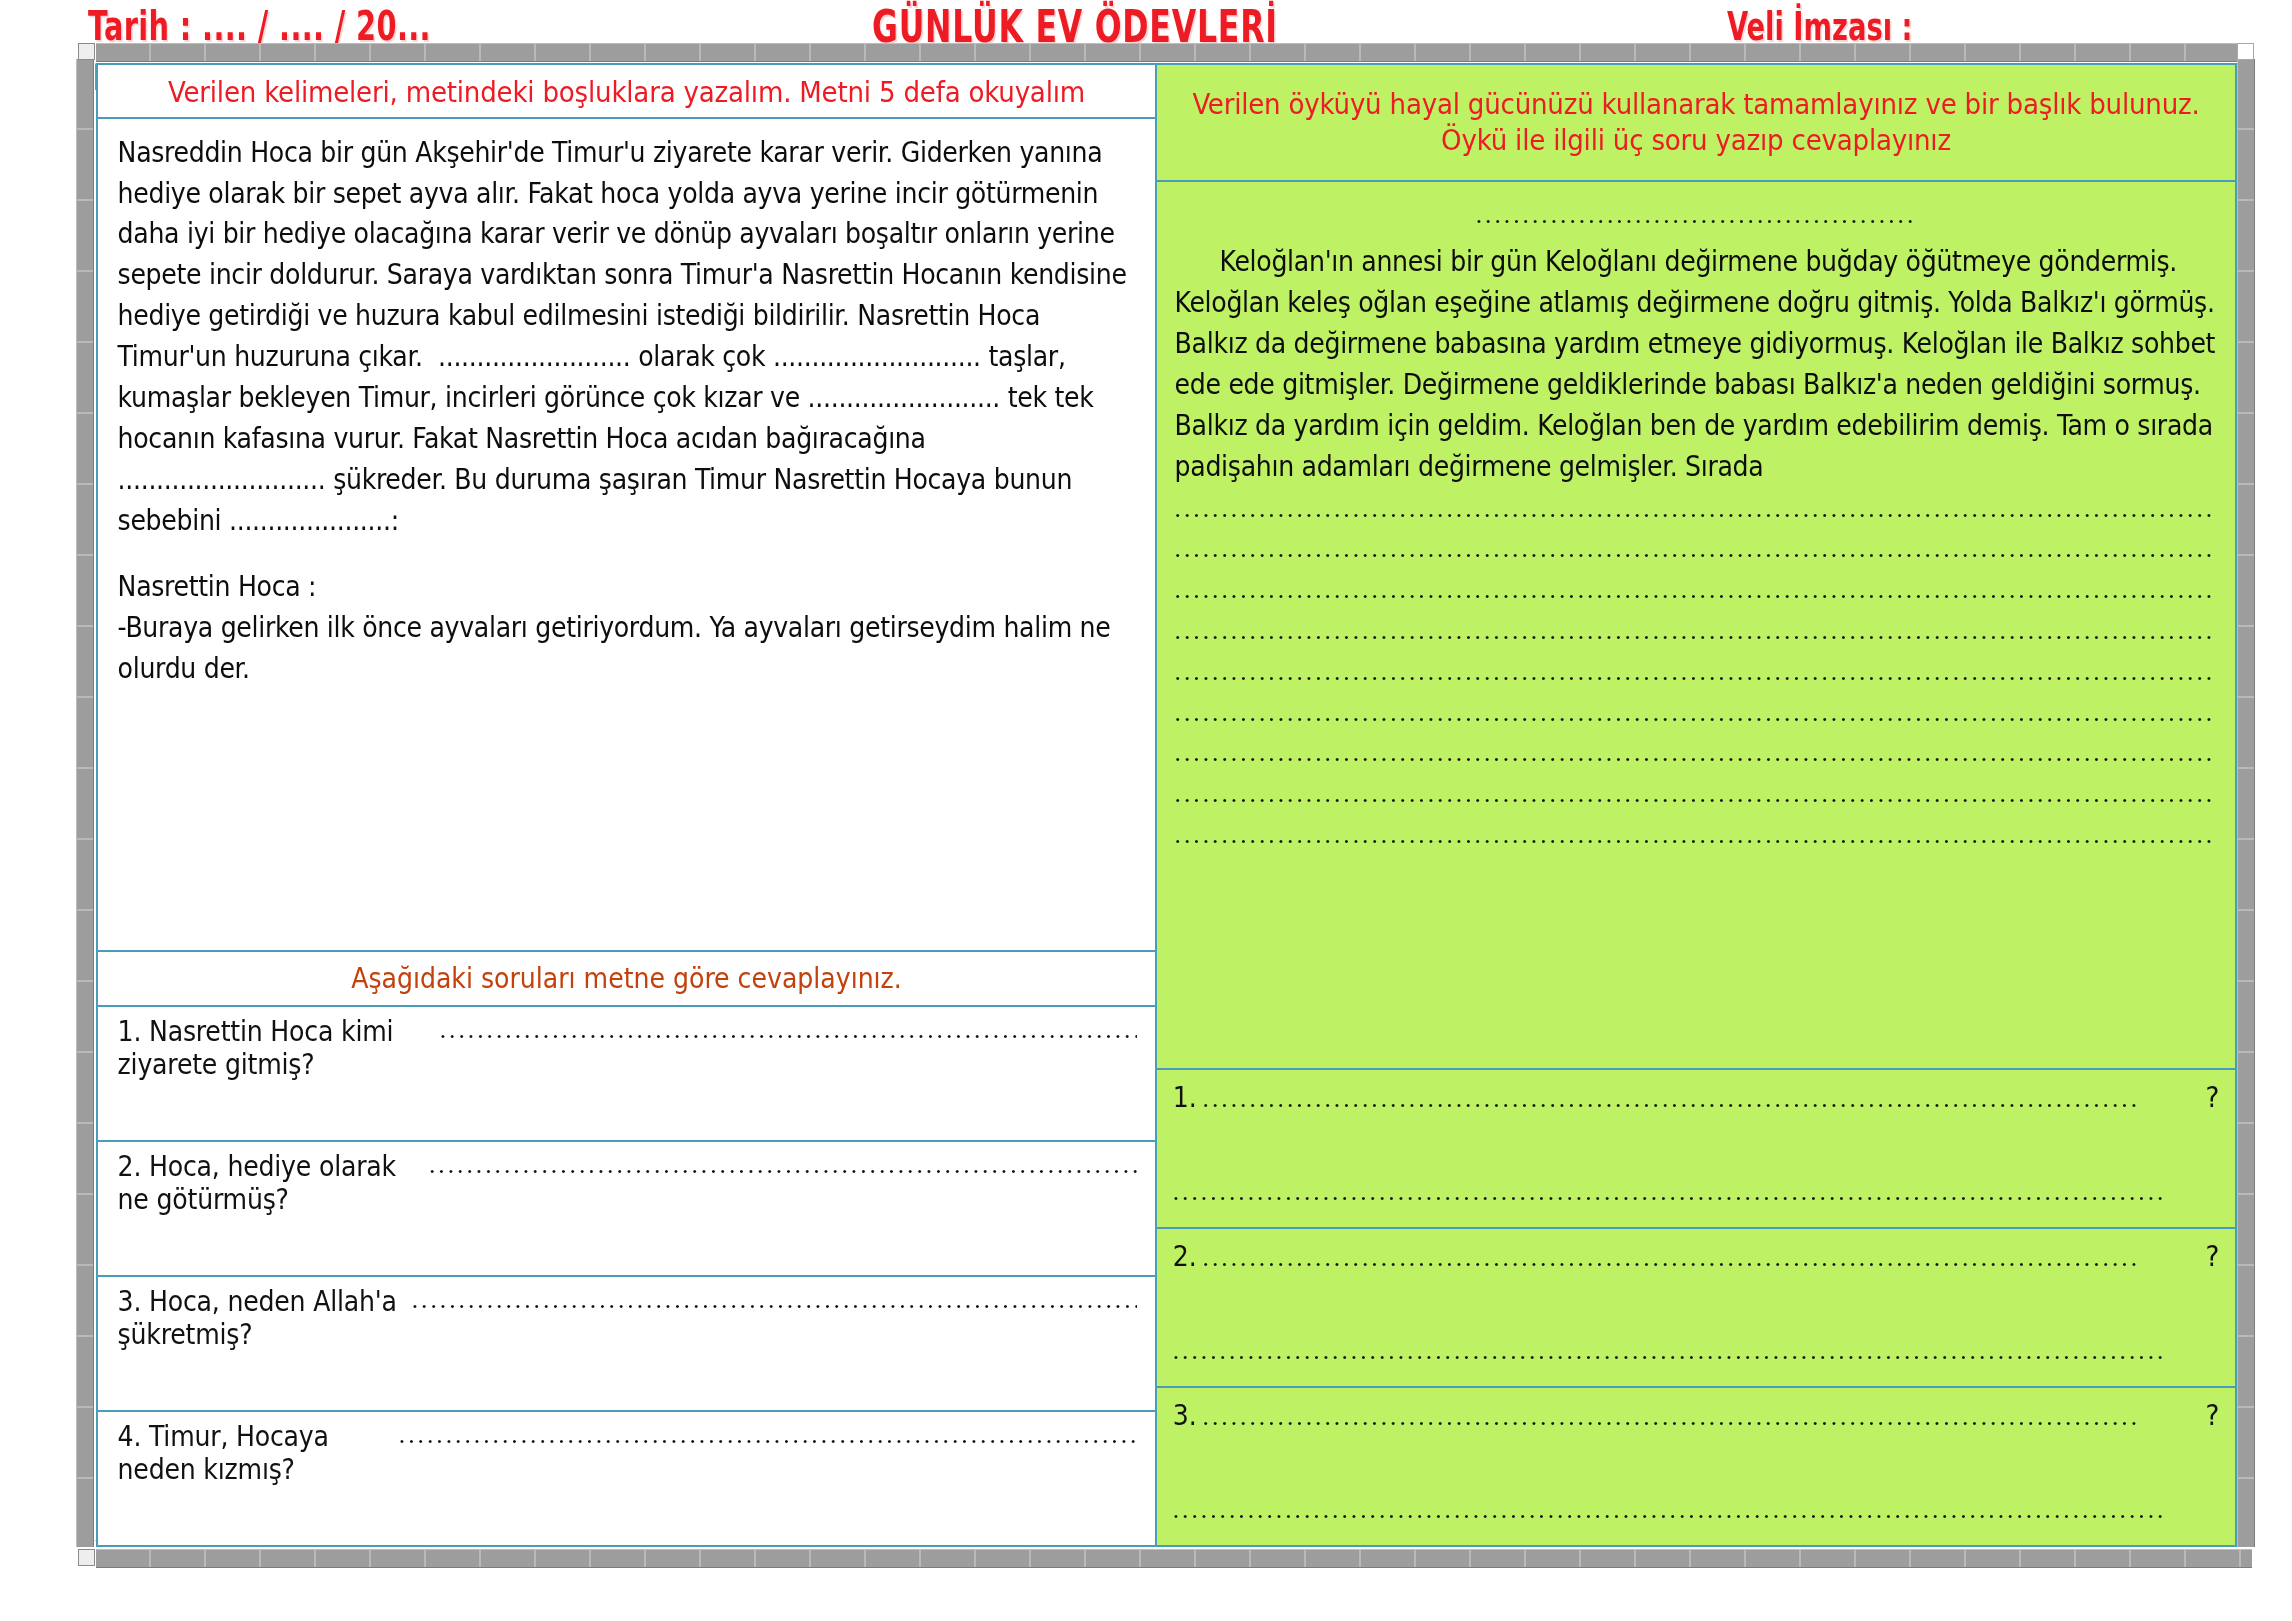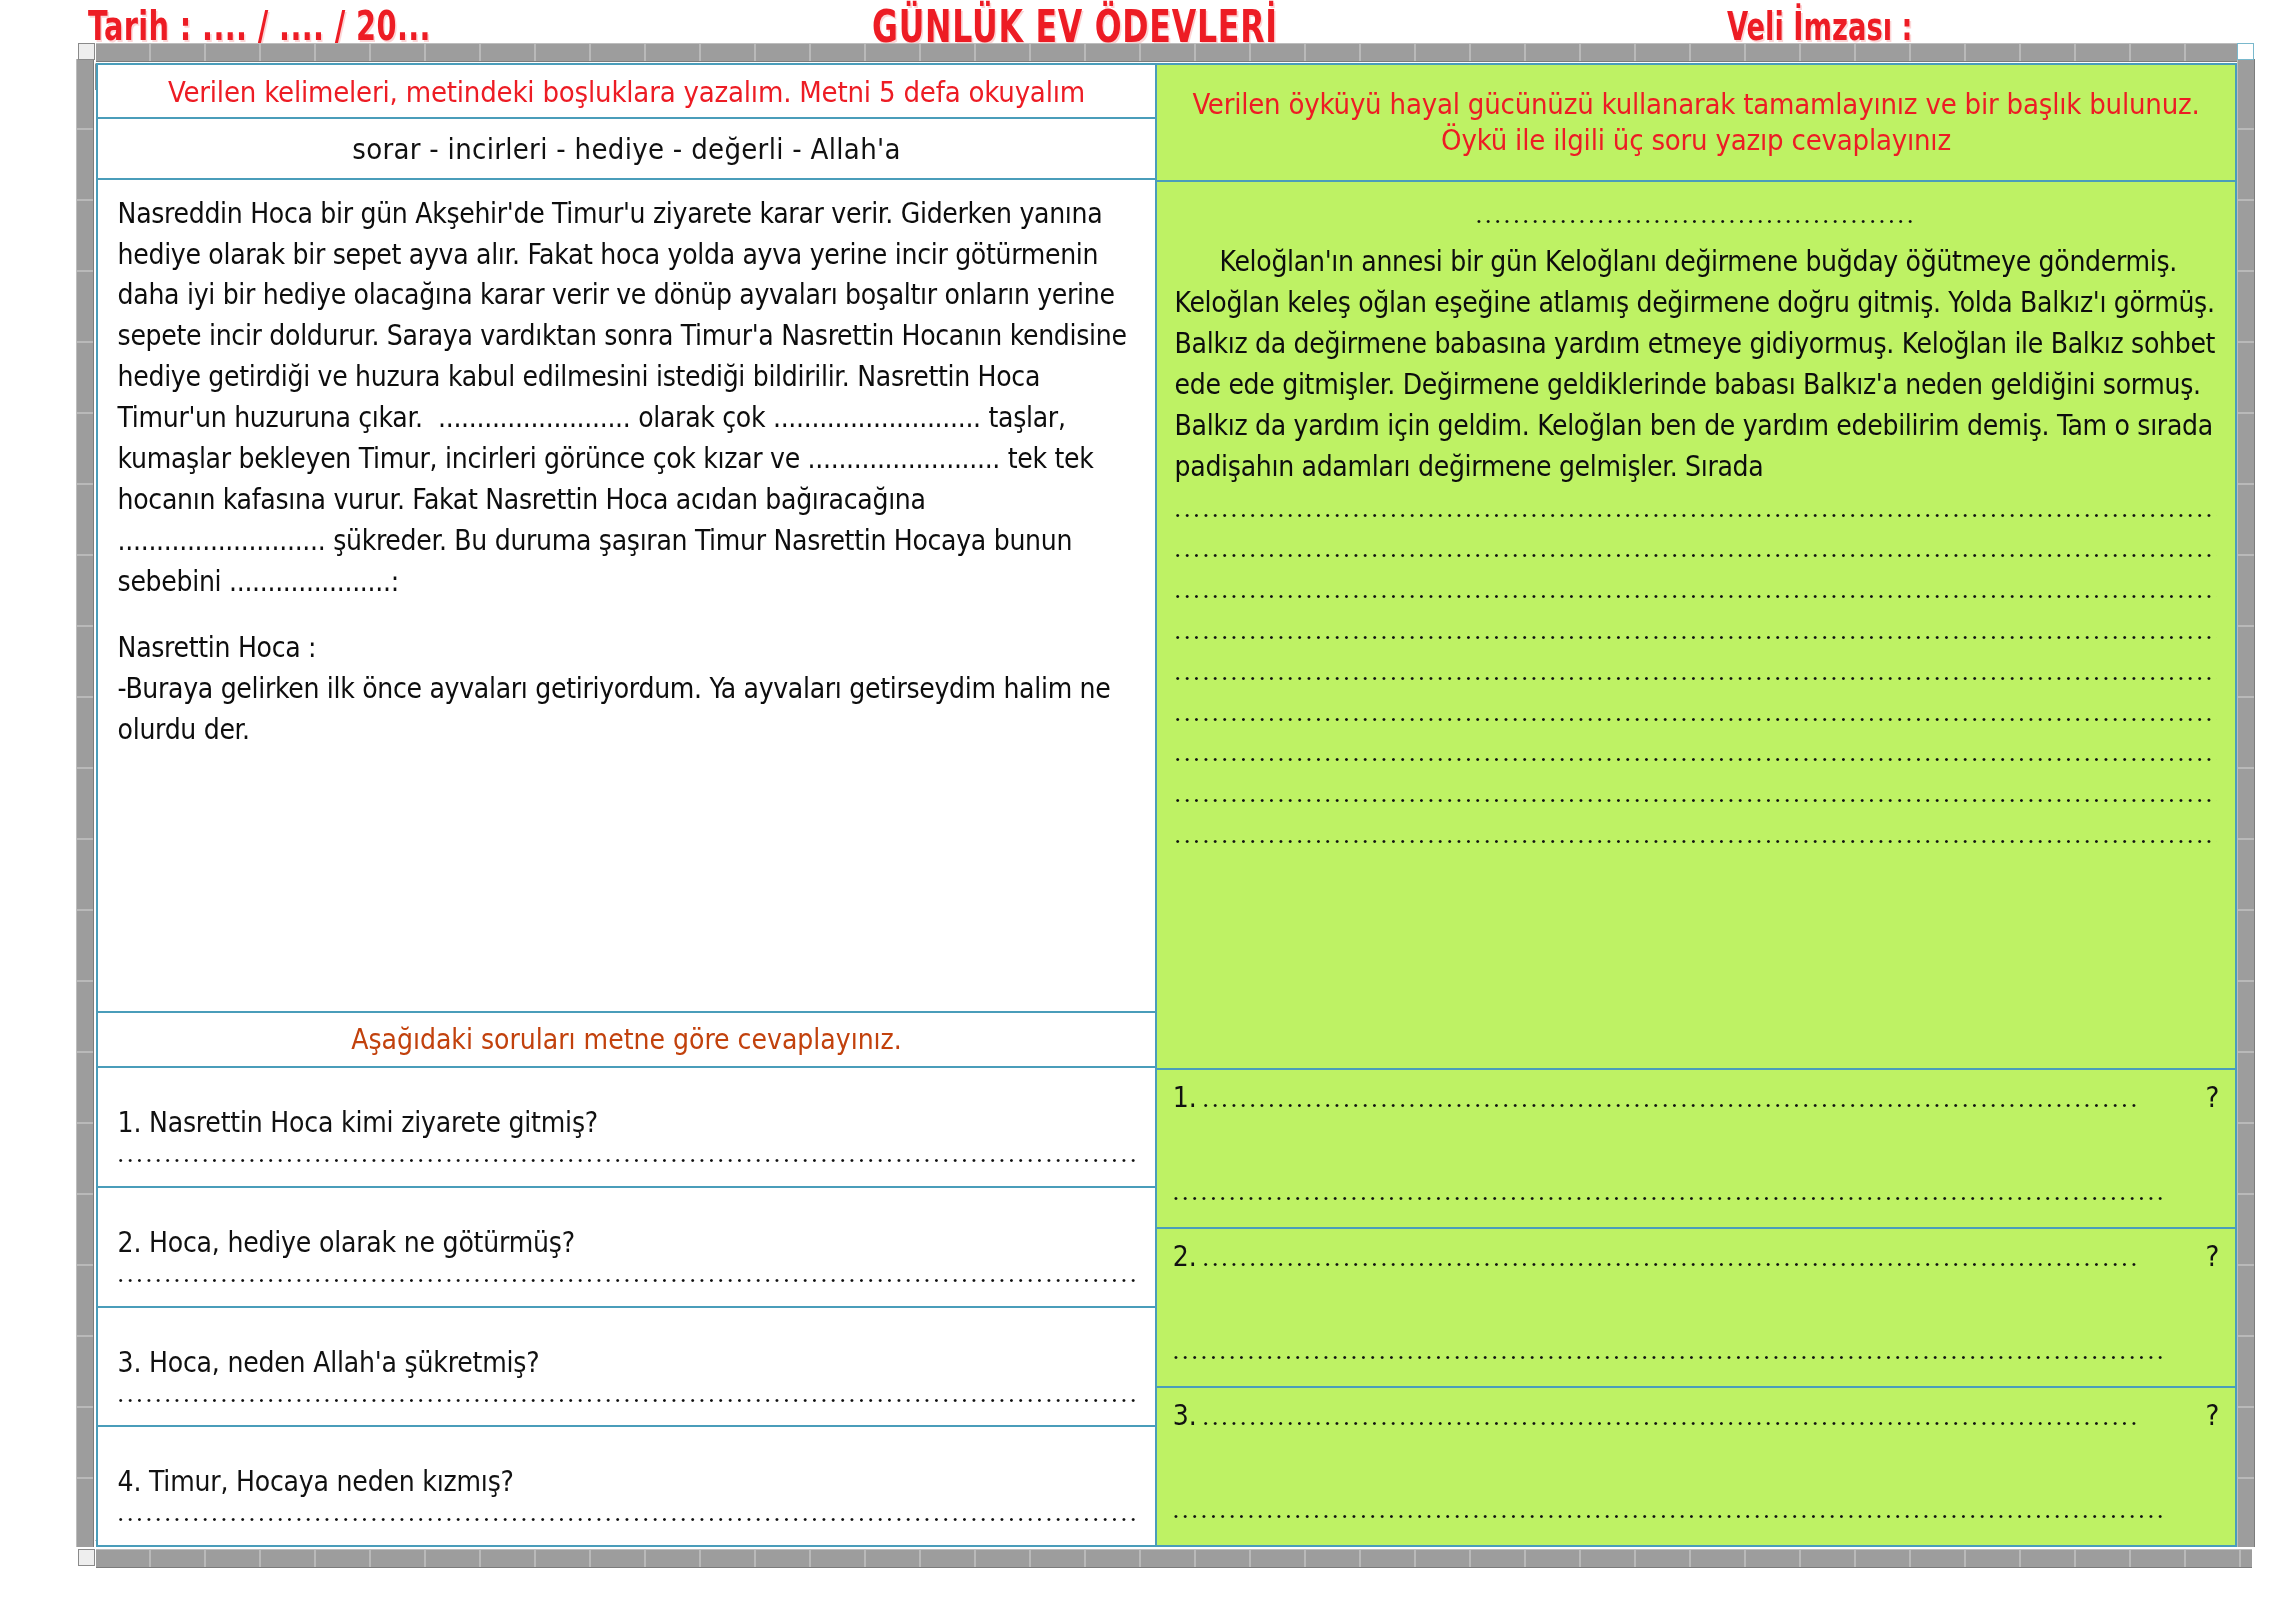--- a/index.html
+++ b/index.html
@@ -204,22 +204,22 @@
   #q-header-text {
     color: #c2410c;
     font-family: "DejaVu Sans Condensed", "Liberation Sans Narrow", "Liberation Sans", sans-serif;
     font-size: 28px;
   }
   .qcell {
     flex: 1 1 0;
     box-sizing: border-box;
     padding: 7.8px 17.6px 0 19.6px;
     display: flex;
-    flex-direction: column;
-    justify-content: flex-end;
+    flex-direction: row;
+    justify-content: center;
   }
   .qtext {
     font-family: "DejaVu Sans Condensed", "Liberation Sans Narrow", "Liberation Sans", sans-serif;
     font-size: 28px;
     color: #111;
     letter-spacing: -0.2px;
   }
   .dots {
     font-family: "Liberation Serif", serif;
     font-size: 25.5px;
@@ -317,23 +317,20 @@
 <div class="sel-tri" id="tri-br"></div>
 
 <div class="sheet">
 
   <div class="col-left">
 
     <div class="cell cell-b" id="cell-instr-left">
       <div class="instr">Verilen kelimeleri, metindeki boşluklara yazalım. Metni 5 defa okuyalım</div>
     </div>
 
-    <div class="cell cell-b" id="cell-wordbank">
-      <div id="wordbank-text">sorar - incirleri - hediye - değerli - Allah'a</div>
-    </div>
 
     <div class="cell cell-b" id="cell-story-left">
       <div class="body-text" id="story-left-text">Nasreddin Hoca bir gün Akşehir'de Timur'u ziyarete karar verir. Giderken yanına hediye olarak bir sepet ayva alır. Fakat hoca yolda ayva yerine incir götürmenin daha iyi bir hediye olacağına karar verir ve dönüp ayvaları boşaltır onların yerine sepete incir doldurur. Saraya vardıktan sonra Timur'a Nasrettin Hocanın kendisine hediye getirdiği ve huzura kabul edilmesini istediği bildirilir. Nasrettin Hoca Timur'un huzuruna çıkar.  ......................... olarak çok ........................... taşlar, kumaşlar bekleyen Timur, incirleri görünce çok kızar ve ......................... tek tek hocanın kafasına vurur. Fakat Nasrettin Hoca acıdan bağıracağına ........................... şükreder. Bu duruma şaşıran Timur Nasrettin Hocaya bunun sebebini .....................:</div>
       <div class="body-text" id="story-left-dialog">Nasrettin Hoca :
 -Buraya gelirken ilk önce ayvaları getiriyordum. Ya ayvaları getirseydim halim ne olurdu der.</div>
     </div>
 
     <div class="cell cell-b" id="cell-q-header">
       <div id="q-header-text">Aşağıdaki soruları metne göre cevaplayınız.</div>
     </div>

